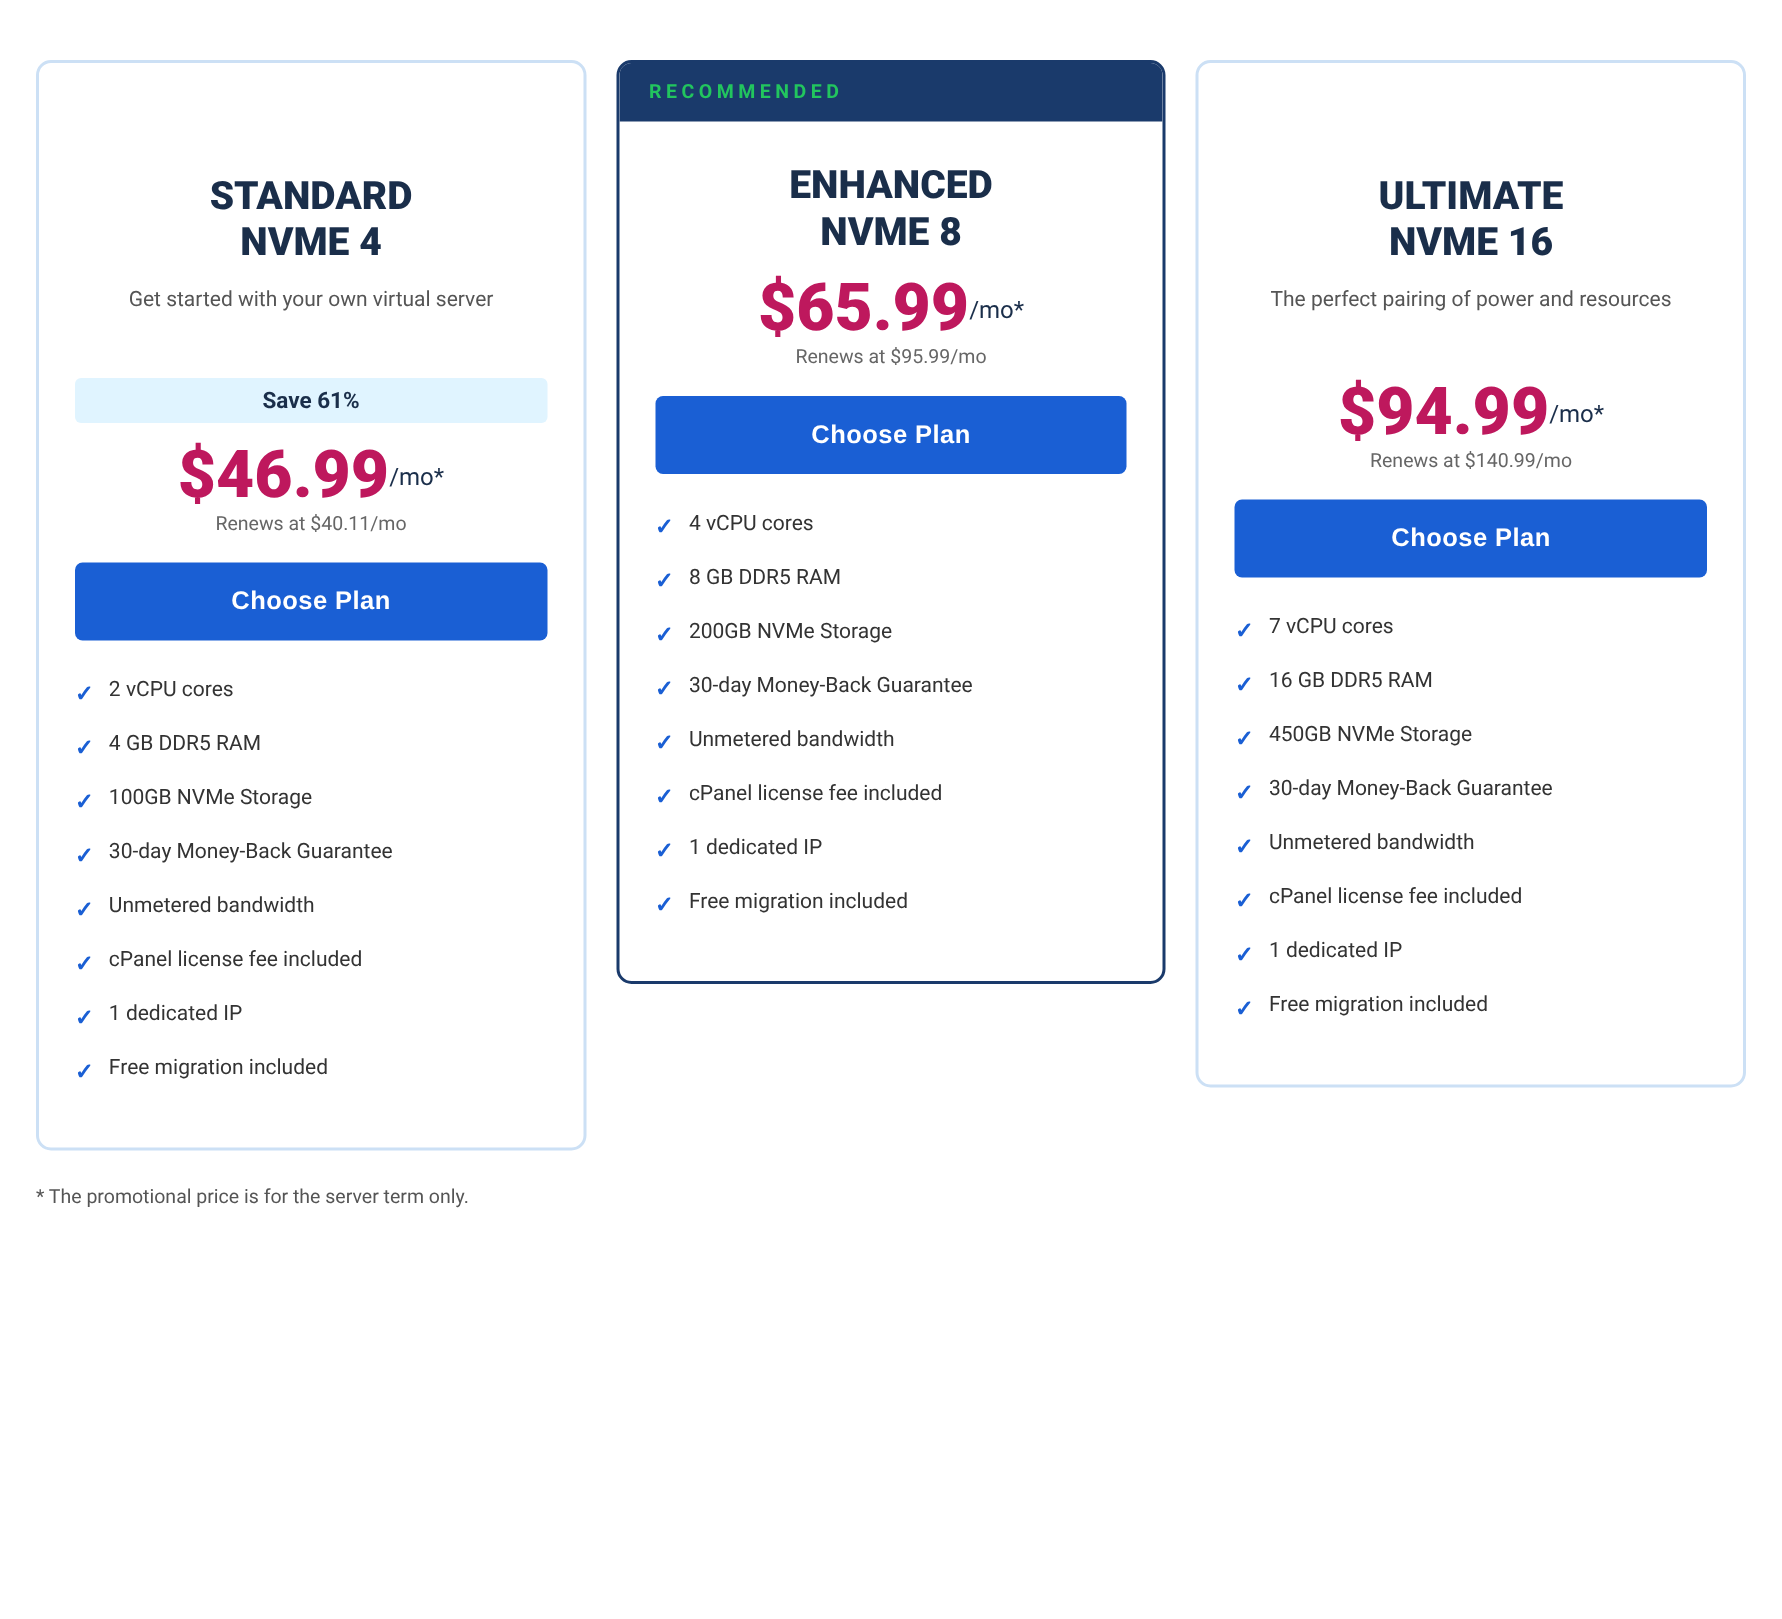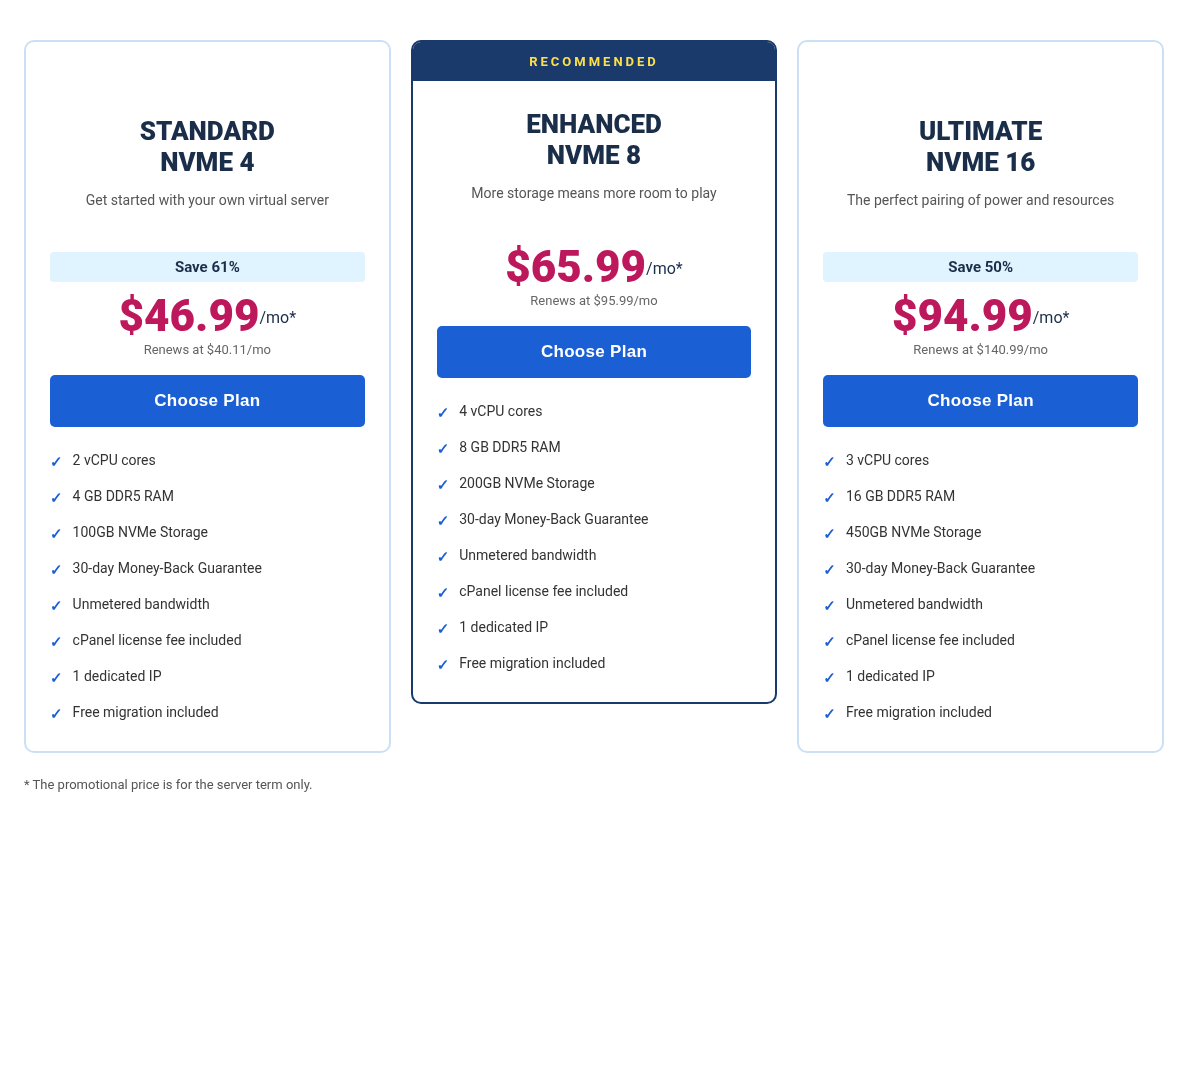--- a/index.html
+++ b/index.html
@@ -24,30 +24,30 @@
       border-radius: 10px;
       overflow: hidden;
       background: #fff;
       position: relative;
     }
     .plan-card.recommended {
       border: 2px solid #1a3a6b;
     }
     .recommended-badge {
       background: #1a3a6b;
-      color: #fde047;
-      text-align: center;
+      color: #22c55e;
+      text-align: left;
       padding: 12px 20px;
       font-size: 13px;
       font-weight: 700;
       letter-spacing: 3px;
       text-transform: uppercase;
     }
     .plan-body {
-      padding: 28px 24px 12px 24px;
+      padding: 28px 24px 26px 24px;
     }
     .plan-name {
       font-size: 26px;
       font-weight: 900;
       color: #1a2e4a;
       margin-bottom: 12px;
       line-height: 1.2;
       text-align: center;
     }
     .plan-description {
@@ -187,21 +187,20 @@
         <span class="check-icon">✓</span>
         <span>Free migration included</span>
       </li>
         </ul>
       </div>
     </div>
     <div class="plan-card recommended">
       <div class="recommended-badge">RECOMMENDED</div>
       <div class="plan-body">
         <div class="plan-name">ENHANCED<br>NVME 8</div>
-        <div class="plan-description">More storage means more room to play</div>
         <div class="price-row">
           <span class="price-main">$65.99</span><span class="price-suffix">/mo*</span>
         </div>
         <div class="renews-text">Renews at $95.99/mo</div>
         <button class="choose-plan-btn">Choose Plan</button>
         <ul class="features-list">
           <li>
         <span class="check-icon">✓</span>
         <span>4 vCPU cores</span>
       </li>
@@ -234,30 +233,29 @@
         <span>Free migration included</span>
       </li>
         </ul>
       </div>
     </div>
     <div class="plan-card">
       <div class="plan-header-spacer"></div>
       <div class="plan-body">
         <div class="plan-name">ULTIMATE<br>NVME 16</div>
         <div class="plan-description">The perfect pairing of power and resources</div>
-        <div class="save-badge">Save 50%</div>
         <div class="price-row">
           <span class="price-main">$94.99</span><span class="price-suffix">/mo*</span>
         </div>
         <div class="renews-text">Renews at $140.99/mo</div>
         <button class="choose-plan-btn">Choose Plan</button>
         <ul class="features-list">
           <li>
         <span class="check-icon">✓</span>
-        <span>3 vCPU cores</span>
+        <span>7 vCPU cores</span>
       </li>
           <li>
         <span class="check-icon">✓</span>
         <span>16 GB DDR5 RAM</span>
       </li>
           <li>
         <span class="check-icon">✓</span>
         <span>450GB NVMe Storage</span>
       </li>
           <li>

